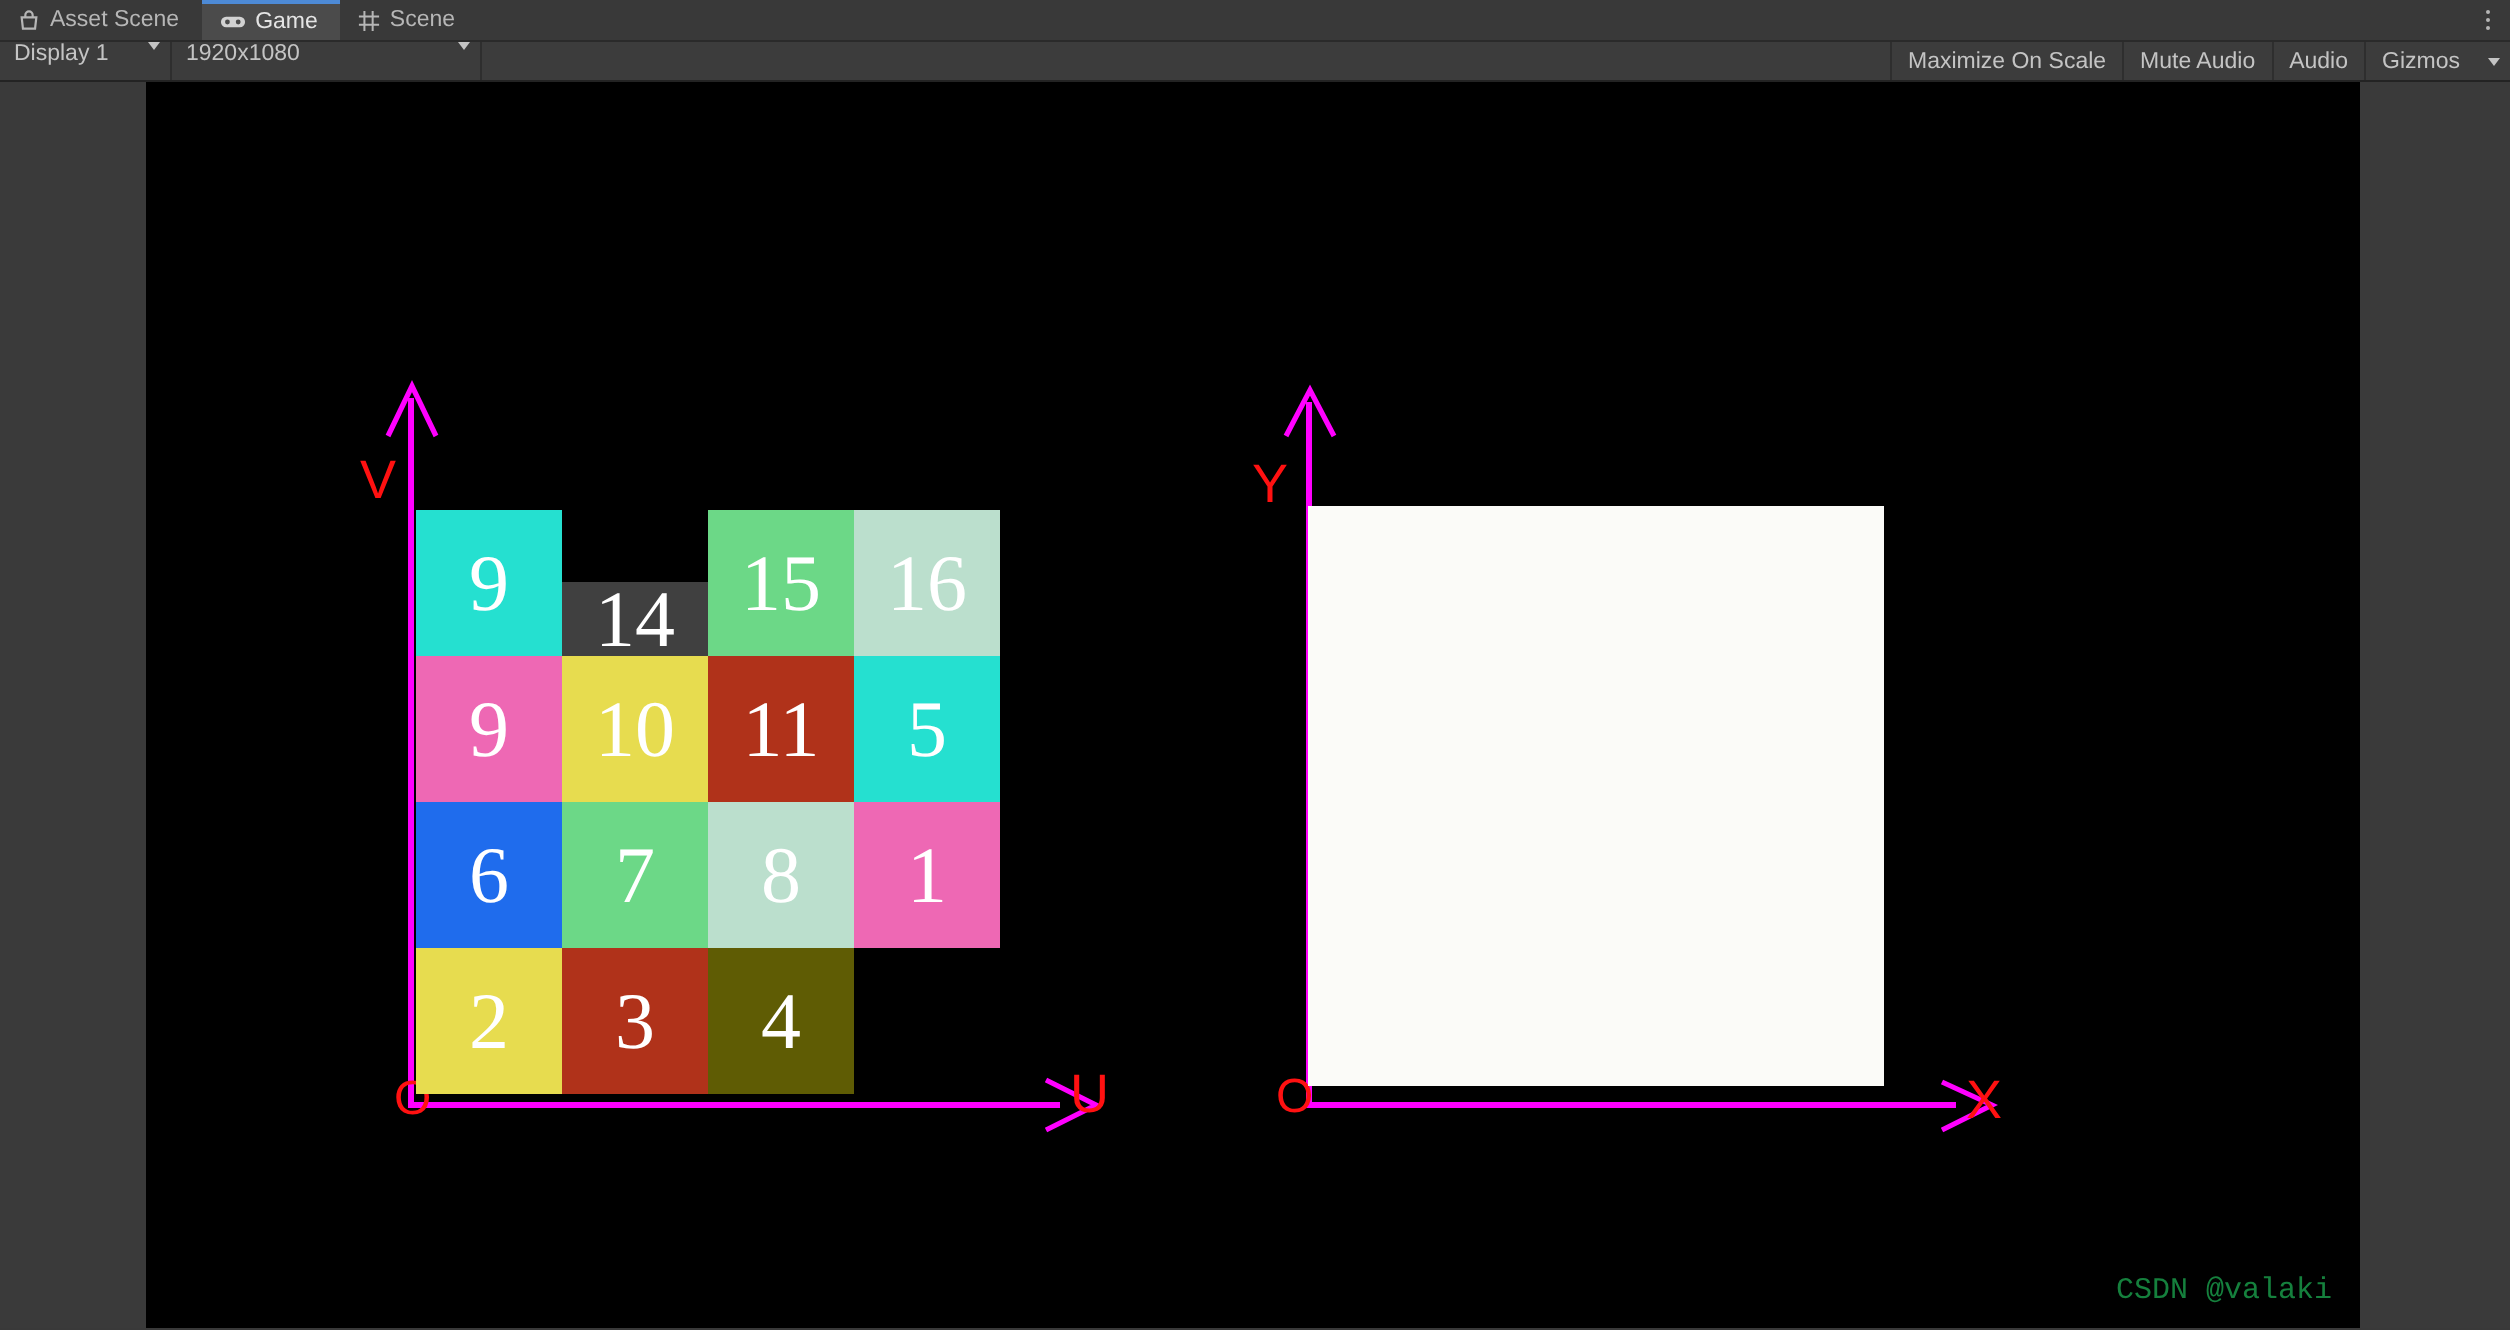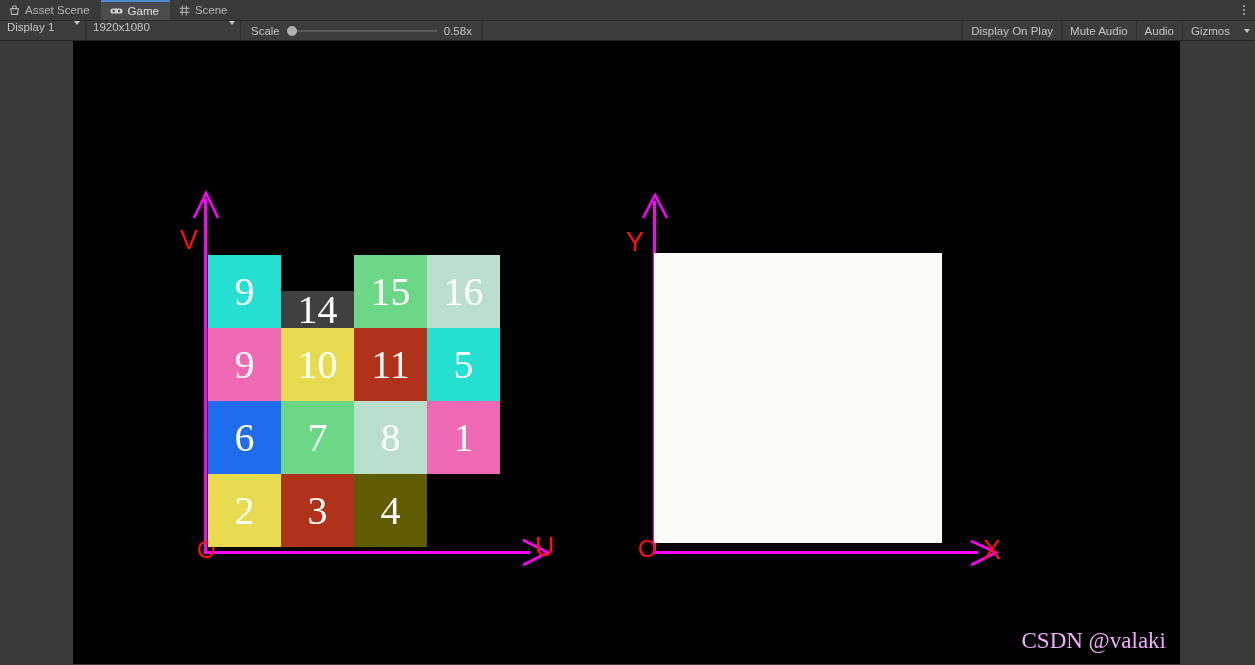--- a/index.html
+++ b/index.html
@@ -149,23 +149,23 @@
     font-size: 40px;
     color: #ffffff;
     line-height: 1;
     user-select: none;
   }
   .whitebox { position: absolute; background: #fbfbf8; }
 
   .watermark {
     position: absolute;
     right: 14px; bottom: 10px;
-    color: #f0abfc;
-    font-size: 23px;
-    font-family: Liberation Serif, serif;
+    color: #15803d;
+    font-size: 15px;
+    font-family: Liberation Mono, monospace;
     user-select: none;
   }
 </style>
 </head>
 <body>
 
 <div class="tabbar">
   <div class="tab">
     <span class="ticon">
       <svg width="11" height="11" viewBox="0 0 12 12">
@@ -207,32 +207,25 @@
   <div class="tb-dropdown" style="width:86px">
     <span>Display 1</span>
     <span class="caret"></span>
   </div>
 
   <div class="tb-dropdown" style="width:155px">
     <span>1920x1080</span>
     <span class="caret"></span>
   </div>
 
-  <div class="tb-scale">
-    <span>Scale</span>
-    <span class="slider-track">
-      <span class="slider-knob" style="left: 0px;"></span>
-    </span>
-    <span class="scale-val">0.58x</span>
-  </div>
 
   <div class="tb-flex"></div>
 
   <div class="tb-btn">
-    <span>Display On Play</span>
+    <span>Maximize On Scale</span>
   </div>
   <div class="tb-btn">
     <span>Mute Audio</span>
   </div>
   <div class="tb-btn">
     <span>Audio</span>
   </div>
   <div class="tb-btn">
     <span>Gizmos</span>
   </div>

